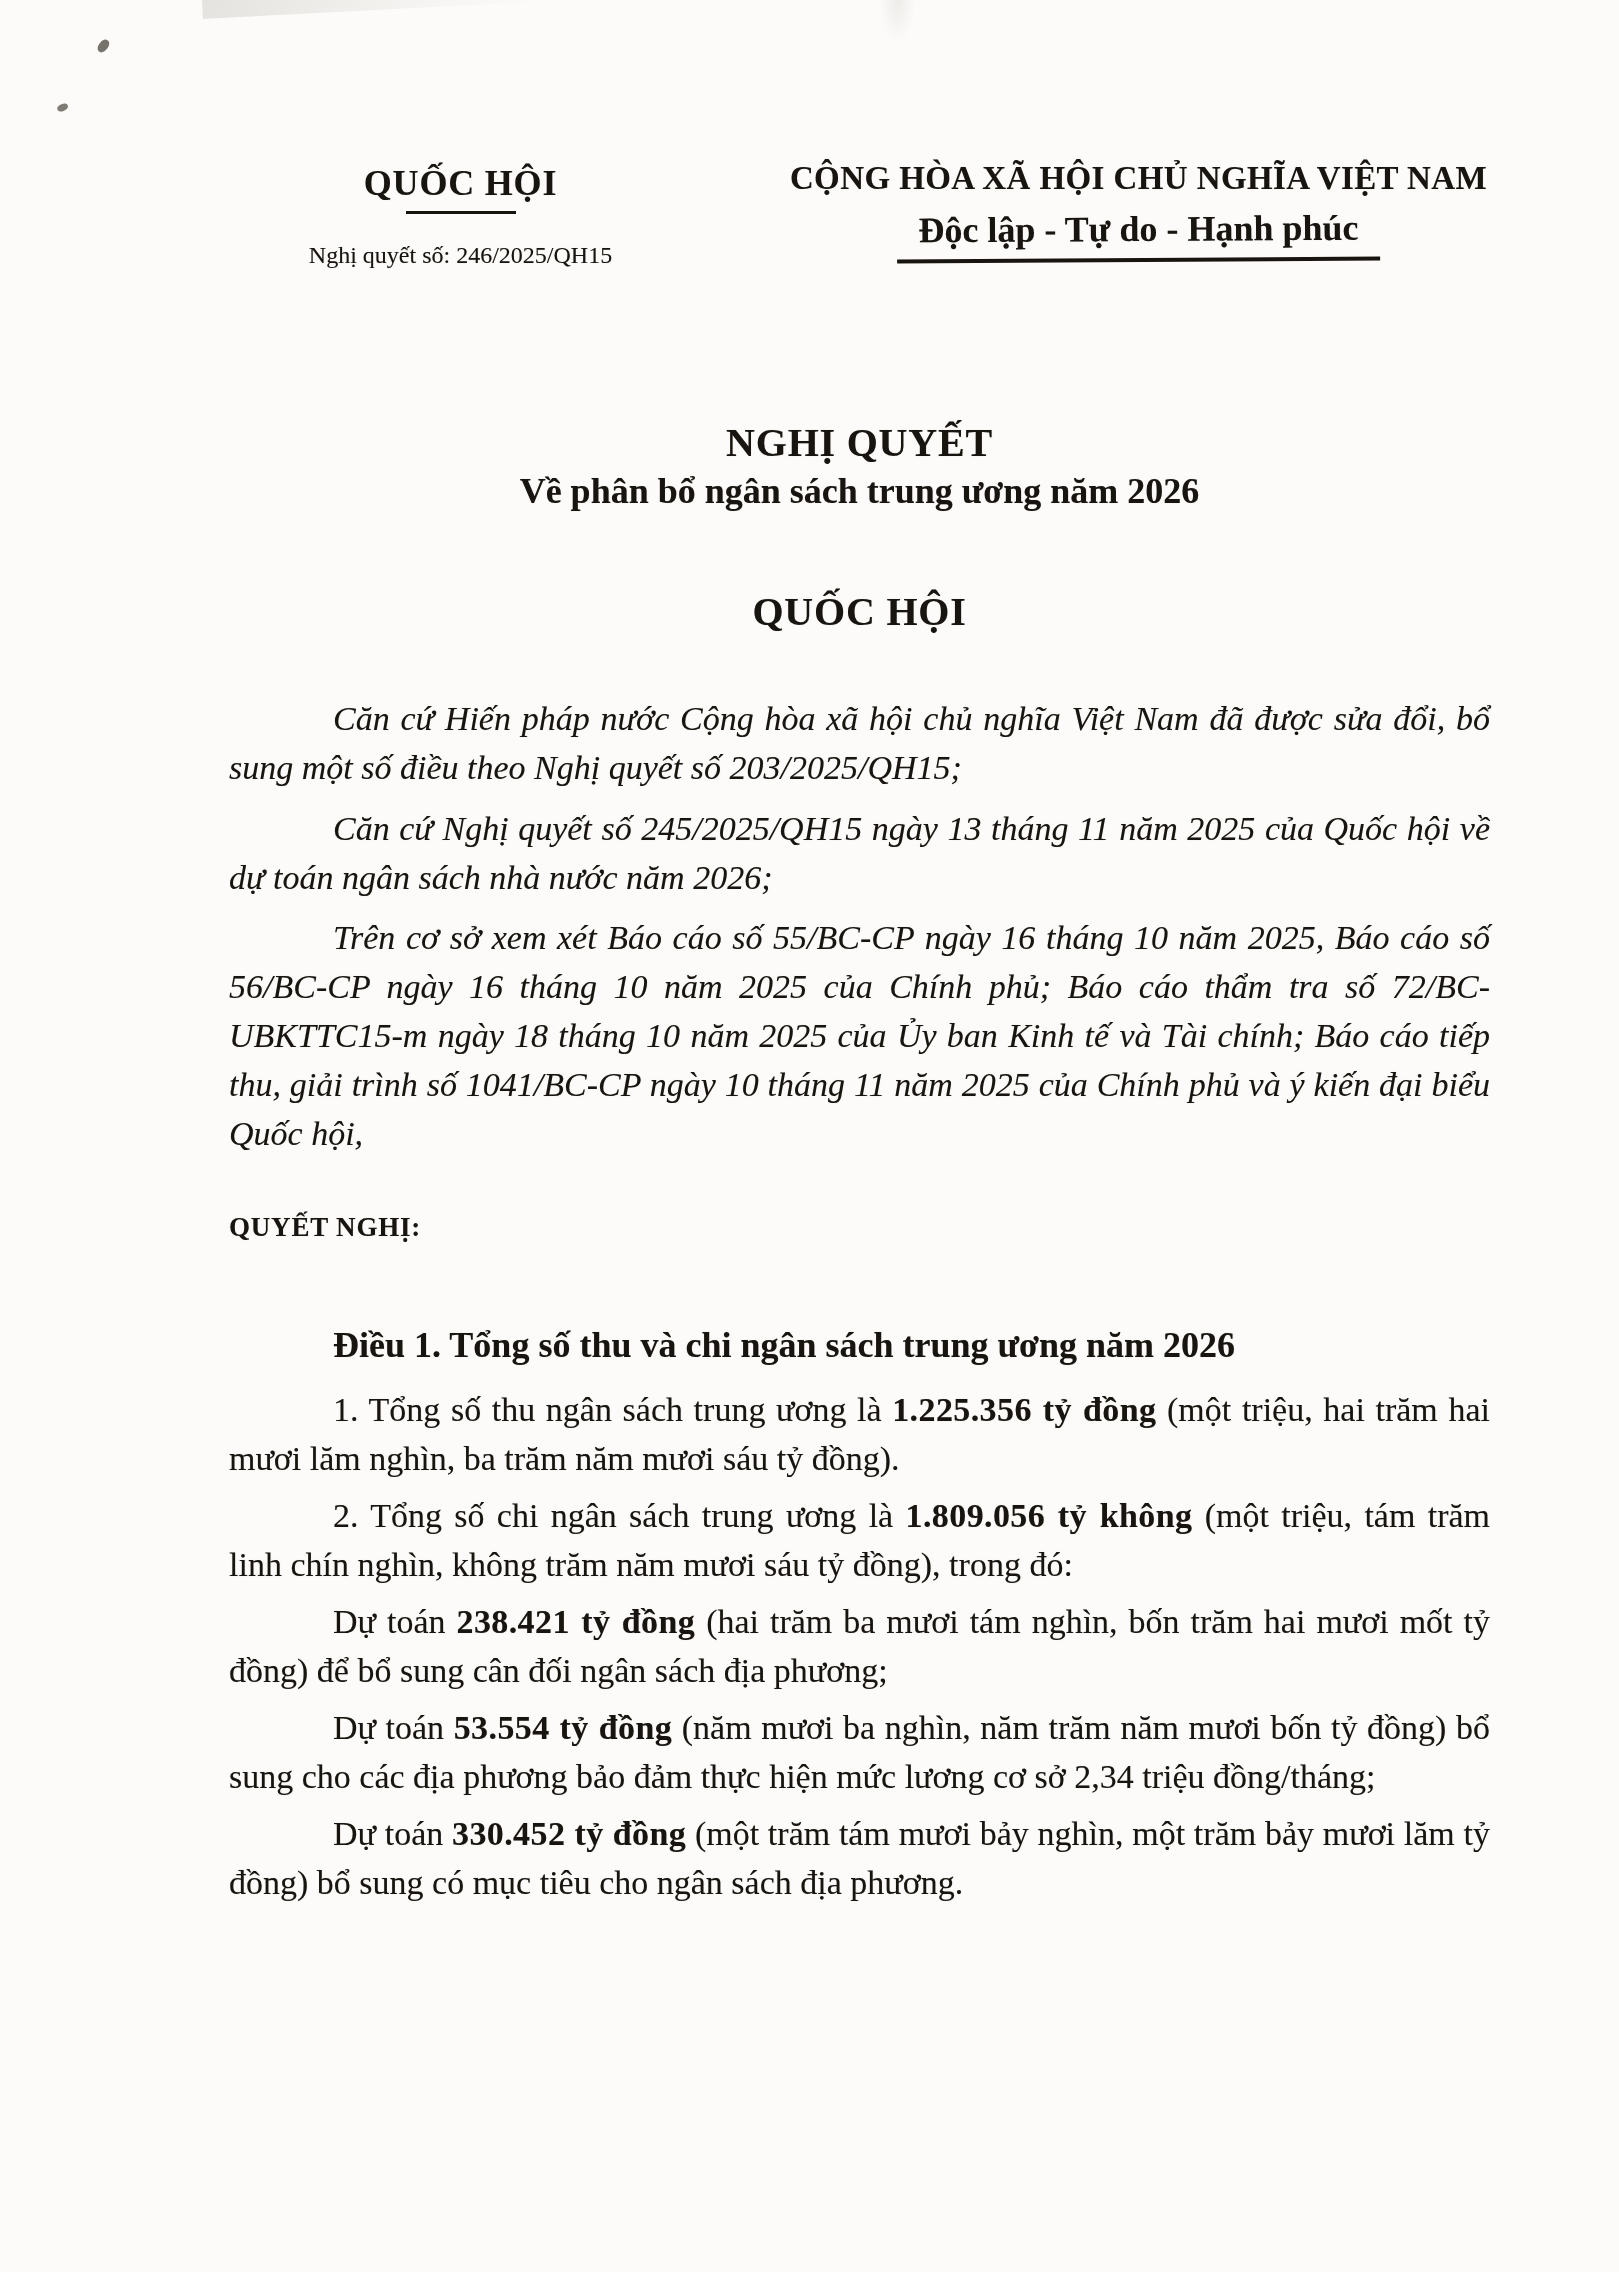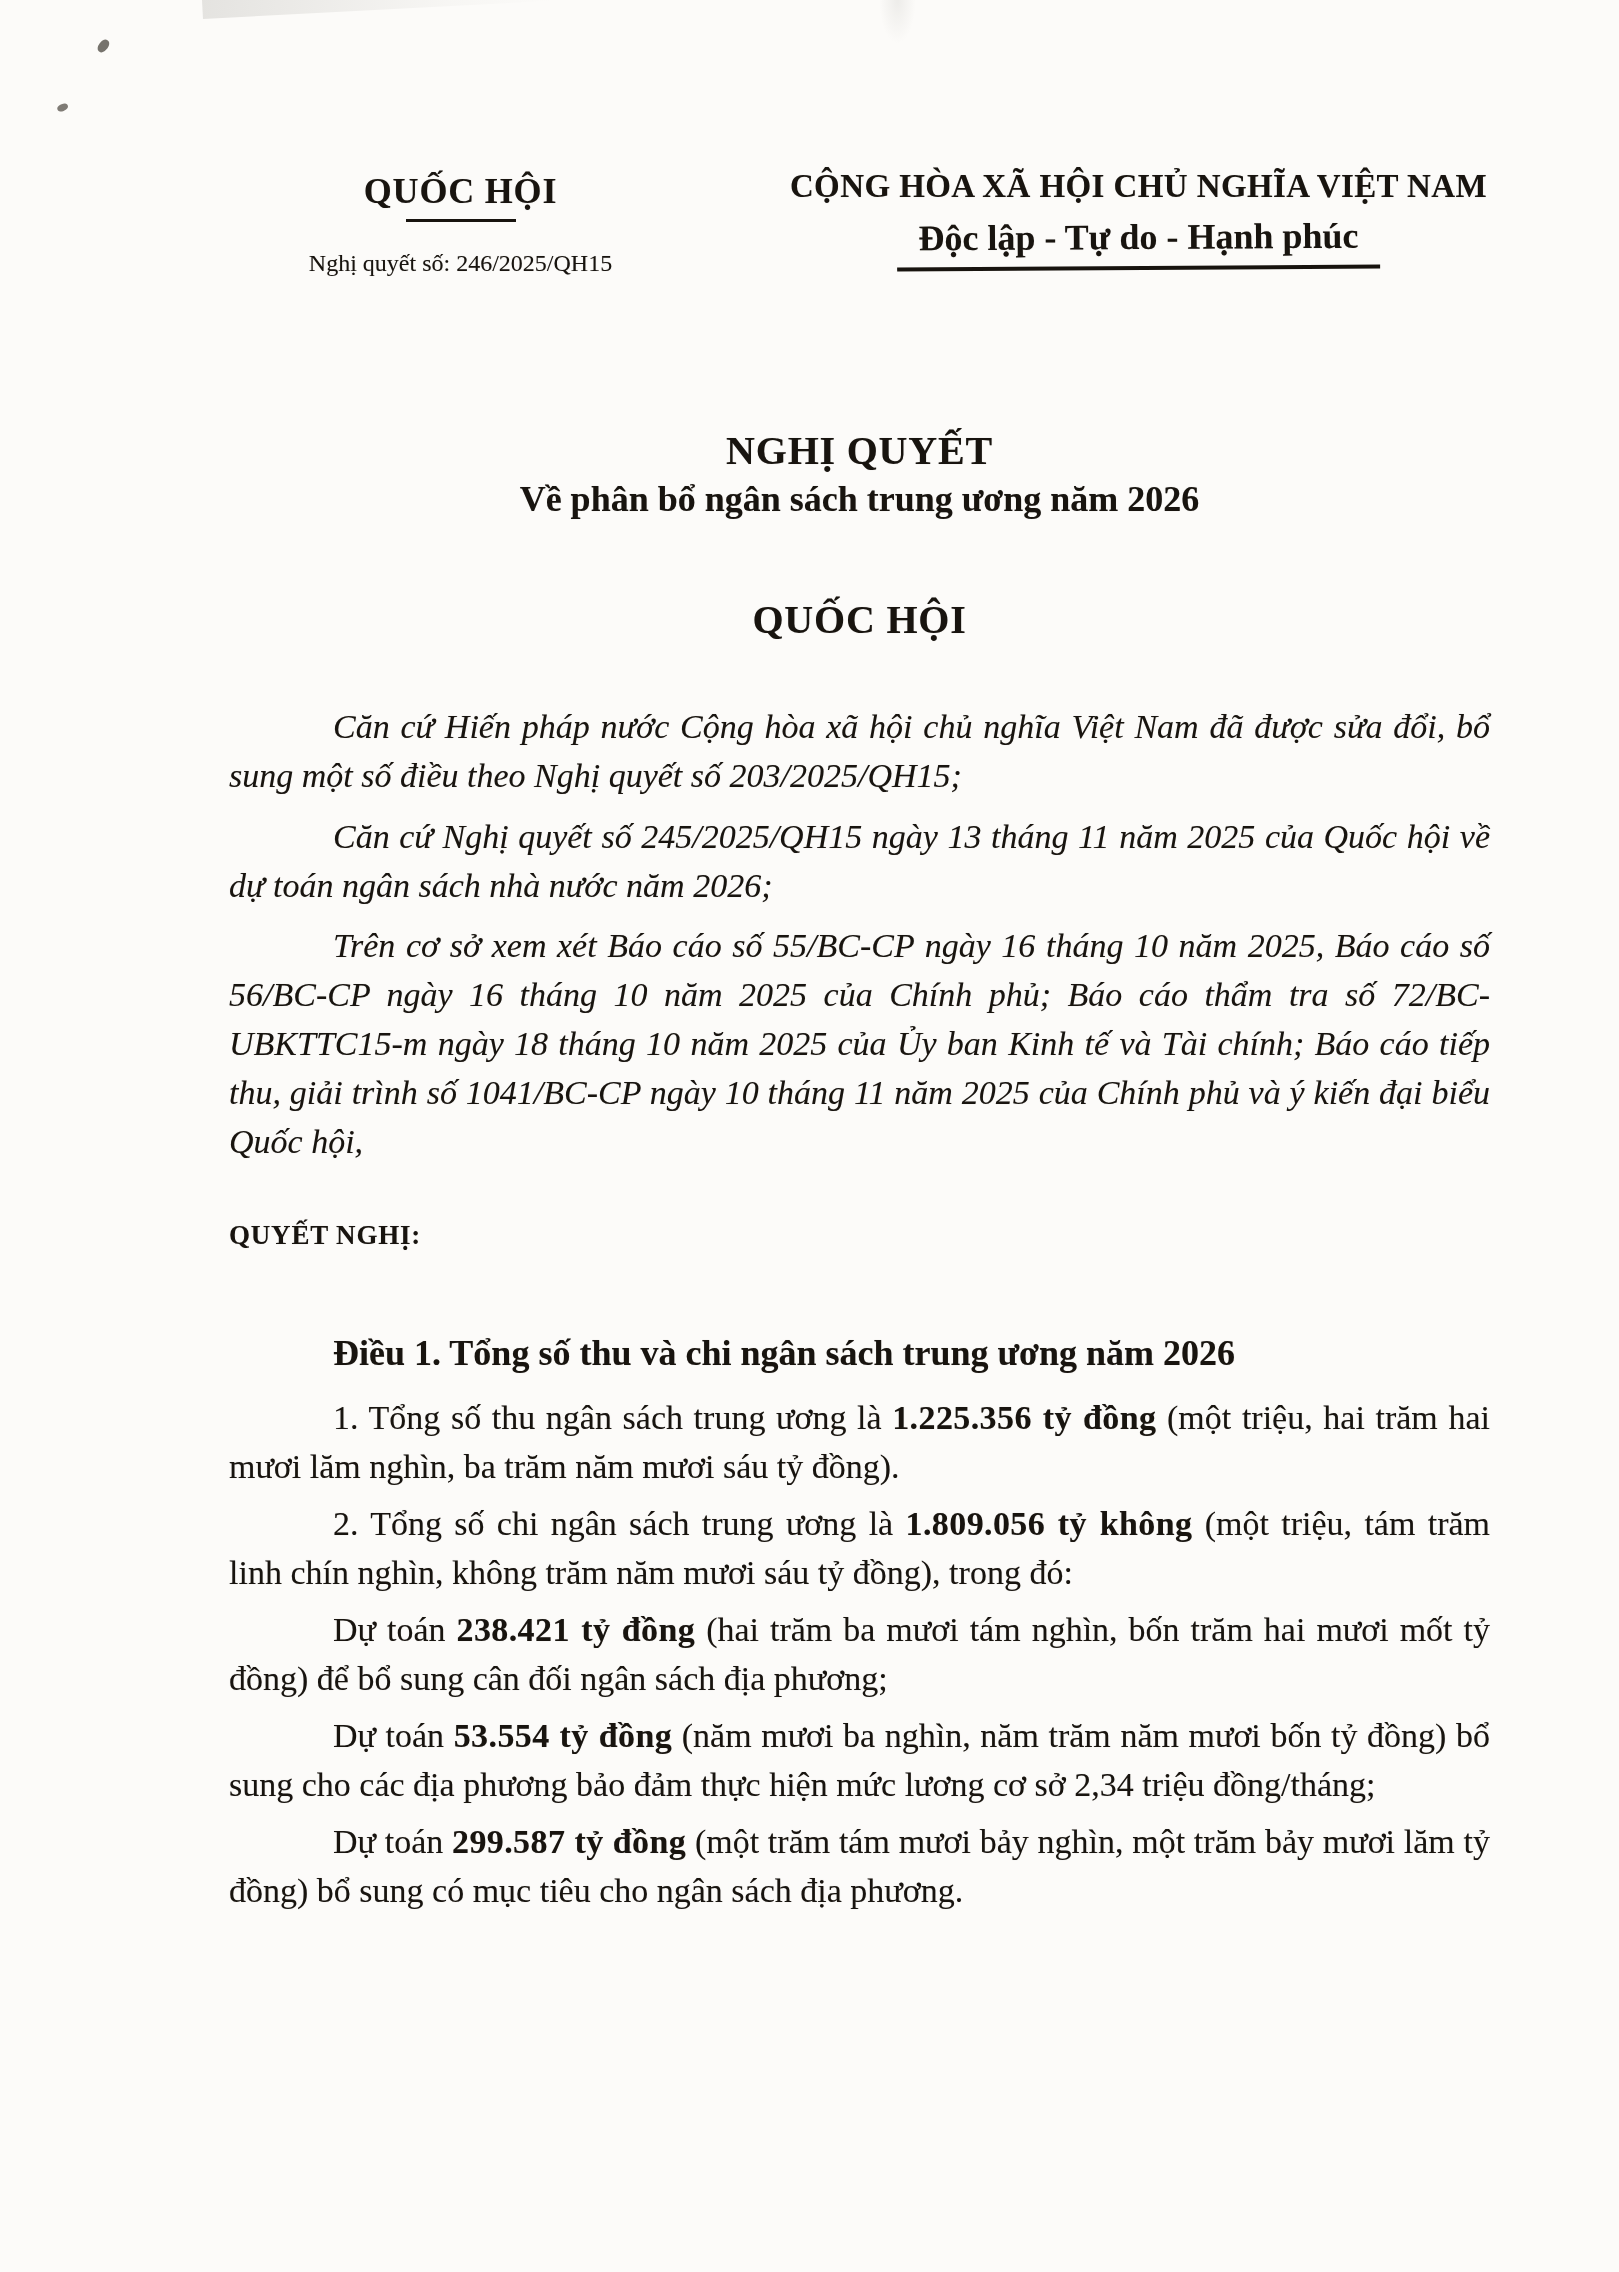--- a/index.html
+++ b/index.html
@@ -10,21 +10,21 @@
     height: 2273px;
     margin: 0 auto;
     background: #fcfbf9;
     color: #18140f;
     font-family: "Liberation Serif", "DejaVu Serif", serif;
     overflow: hidden;
     text-shadow: 0 0 0.8px rgba(20,16,10,0.28);
   }
   .content {
     position: relative;
-    padding: 8px 130px 0 229px; 
+    padding: 0 130px 0 229px; 
   }
 
   
   .speck { position: absolute; background: #4a453d; border-radius: 45%; }
   .speck-1 { left: 99px; top: 39px; width: 9px; height: 13.8px; transform: rotate(38deg); opacity: .75; }
   .speck-2 { left: 57px; top: 104px; width: 11.3px; height: 6.5px; transform: rotate(-24deg); opacity: .7; }
   .smudge-top {
     position: absolute; left: 202px; top: 0; width: 356px; height: 19.4px;
     background: linear-gradient(100deg, rgba(120,118,110,0.18), rgba(160,158,150,0.05) 70%, transparent);
     transform: rotate(-3deg); transform-origin: left top;
@@ -119,19 +119,19 @@
 
     <div class="resolve-heading">QUYẾT NGHỊ:</div>
 
     <div class="article">
       <p class="article-title">Điều 1. Tổng số thu và chi ngân sách trung ương năm 2026</p>
       <div class="article-body">
         <p><span>1. Tổng số thu ngân sách trung ương là </span><b>1.225.356 tỷ đồng</b><span> (một triệu, hai trăm hai mươi lăm nghìn, ba trăm năm mươi sáu tỷ đồng).</span></p>
         <p><span>2. Tổng số chi ngân sách trung ương là </span><b>1.809.056 tỷ không</b><span> (một triệu, tám trăm linh chín nghìn, không trăm năm mươi sáu tỷ đồng), trong đó:</span></p>
         <p><span>Dự toán </span><b>238.421 tỷ đồng</b><span> (hai trăm ba mươi tám nghìn, bốn trăm hai mươi mốt tỷ đồng) để bổ sung cân đối ngân sách địa phương;</span></p>
         <p><span>Dự toán </span><b>53.554 tỷ đồng</b><span> (năm mươi ba nghìn, năm trăm năm mươi bốn tỷ đồng) bổ sung cho các địa phương bảo đảm thực hiện mức lương cơ sở 2,34 triệu đồng/tháng;</span></p>
-        <p><span>Dự toán </span><b>299.587 tỷ đồng</b><span> (một trăm tám mươi bảy nghìn, một trăm bảy mươi lăm tỷ đồng) bổ sung có mục tiêu cho ngân sách địa phương.</span></p>
+        <p><span>Dự toán </span><b>330.452 tỷ đồng</b><span> (một trăm tám mươi bảy nghìn, một trăm bảy mươi lăm tỷ đồng) bổ sung có mục tiêu cho ngân sách địa phương.</span></p>
       </div>
     </div>
 
   </div>
 </div>
 
 
 </body></html>

